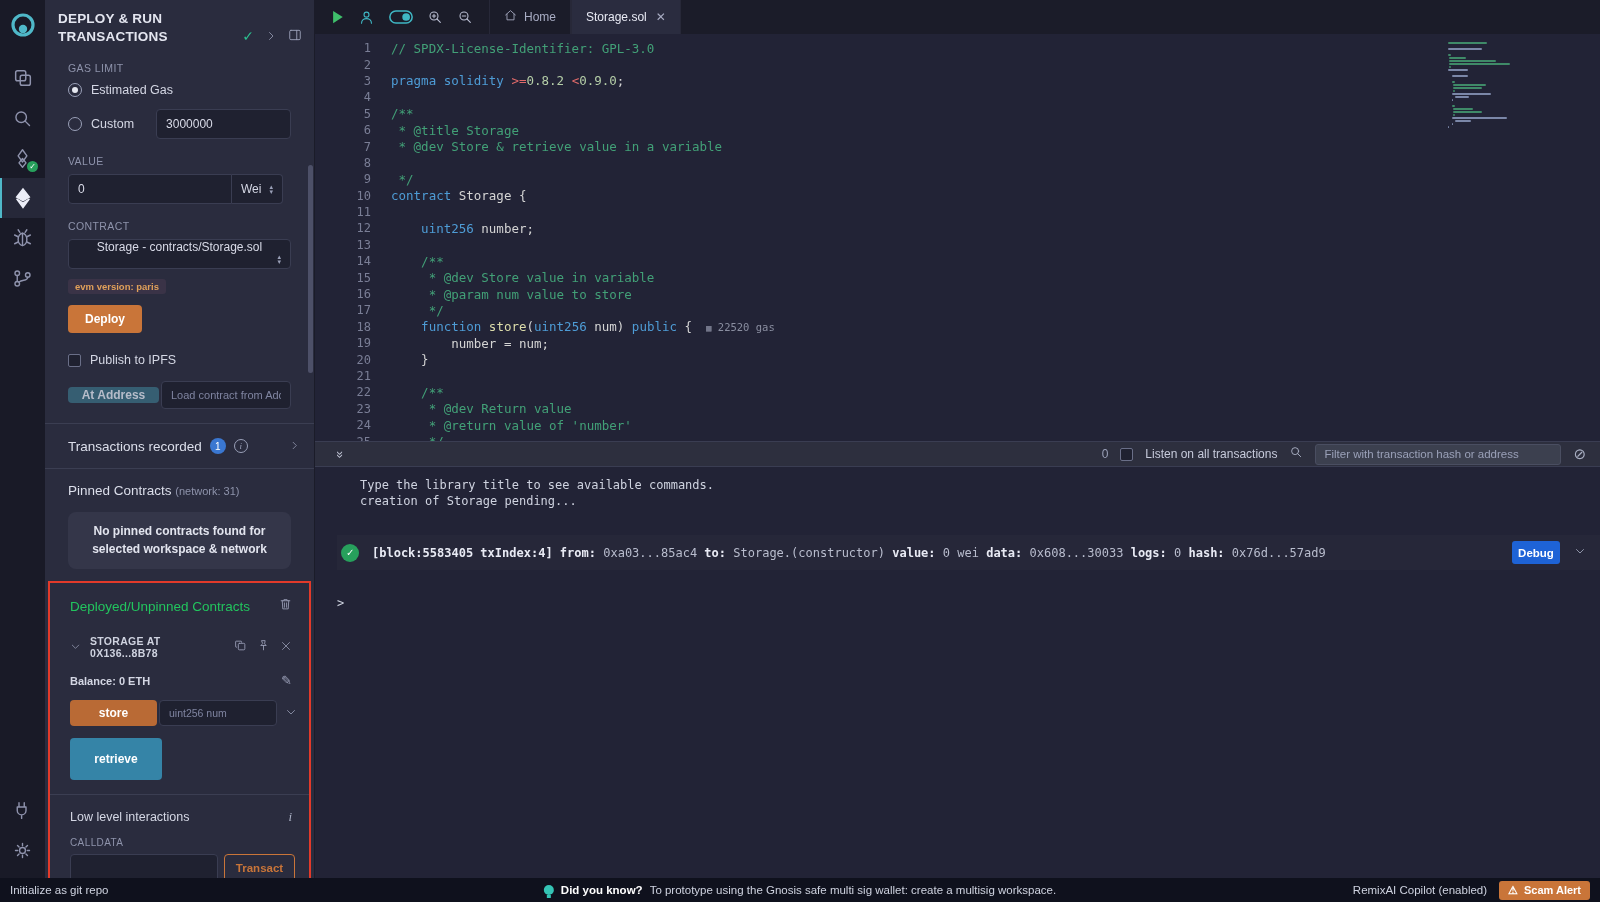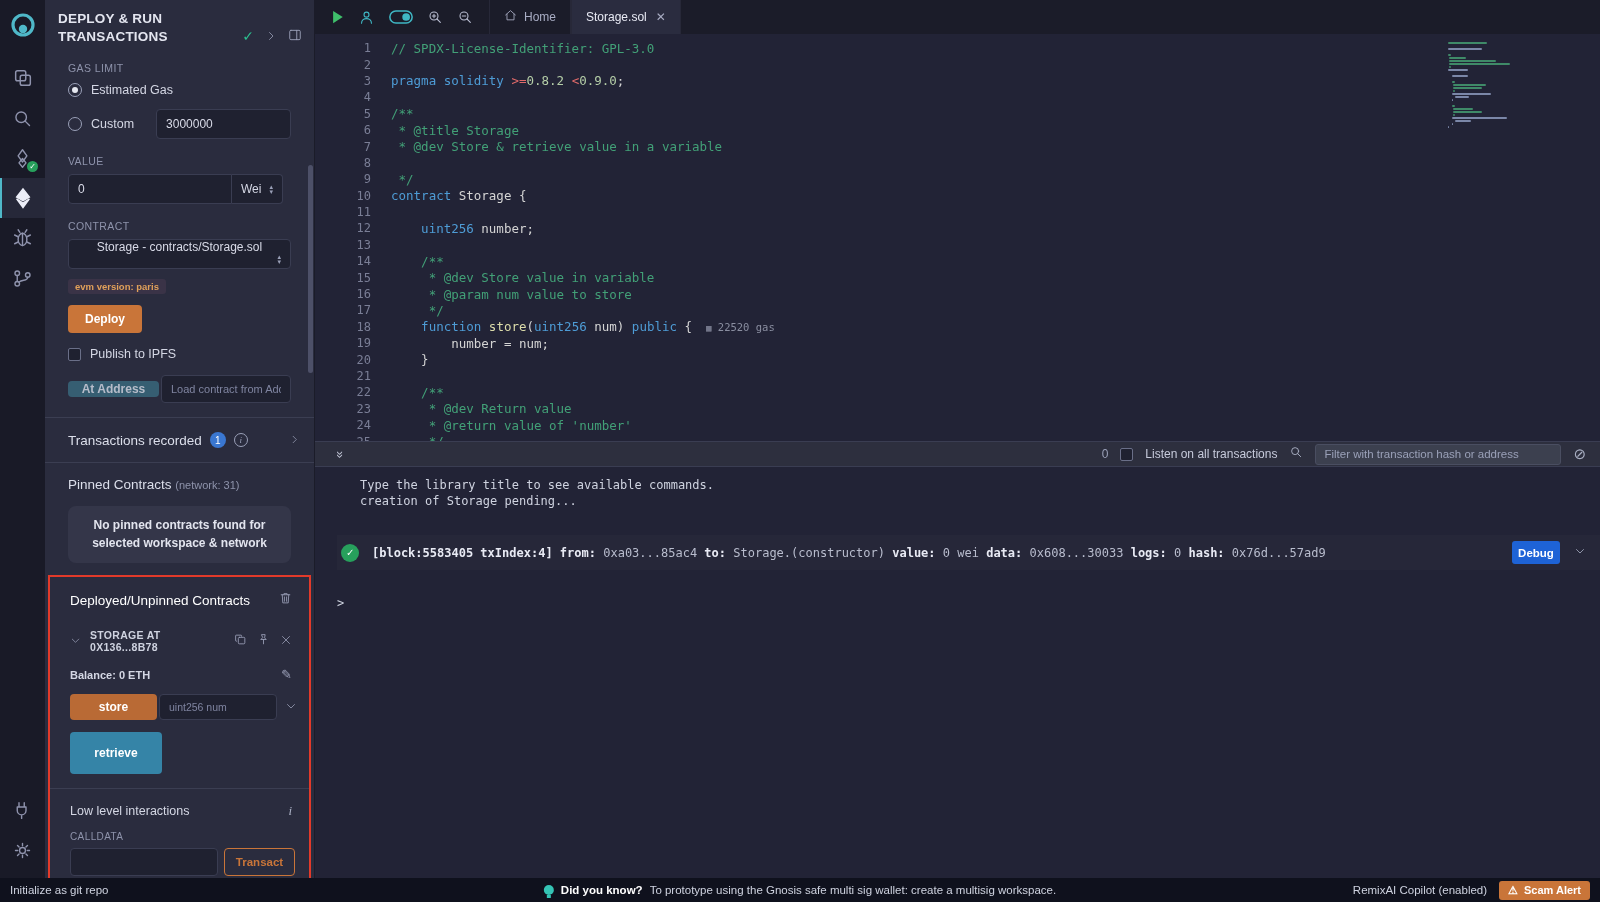--- a/index.html
+++ b/index.html
@@ -59,21 +59,21 @@
   .circle-i { width:14px; height:14px; border-radius:50%; border:1px solid #9aa0b8; color:#9aa0b8;
               font-size:9px; font-style:italic; font-family:"Liberation Serif", serif;
               display:inline-flex; align-items:center; justify-content:center; margin-left:8px; }
   .txrec-chev { margin-left:auto; color:#9ba0b8; }
   .pinned-title { padding:14px 23px 0; font-size:13.5px; color:#dcdfeb; }
   .pinned-net { font-size:11px; color:#8e93ab; }
   .empty-box { margin:14px 23px 0; background:#343649; border-radius:8px; padding:11px 18px;
                font-size:12px; font-weight:600; color:#e2e4ee; text-align:center; line-height:1.45; }
   .red-section { margin:12px 3px 0; border:2px solid #e23a2a; padding:6px 0 14px; }
   .dep-head { display:flex; align-items:center; padding:8px 17px 8px 20px; }
-  .dep-title { font-size:13.5px; color:#ffffff; }
+  .dep-title { font-size:13.5px; color:#22c55e; }
   .dep-trash { margin-left:auto; color:#9ba0b8; cursor:pointer; }
   .inst-row { display:flex; align-items:center; padding:12px 17px 0 20px; gap:9px; color:#9ba0b8; }
   .inst-name { font-size:10.5px; letter-spacing:.3px; color:#cfd3e0; font-weight:600; }
   .inst-icons { margin-left:auto; display:flex; gap:10px; align-items:center; }
   .balance-row { display:flex; align-items:center; padding:14px 17px 0 20px; }
   .balance-label { font-size:11px; font-weight:700; color:#d4d7e4; }
   .balance-edit { margin-left:auto; color:#9ba0b8; font-size:13px; cursor:pointer; }
   .fn-row { display:flex; align-items:center; padding:12px 12px 0 20px; gap:2px; }
   .btn-store { background:#b96a35; color:#fff; width:88px; height:26px; font-size:12px; }
   .fn-input { width:118px; height:26px; font-size:10.5px; }
@@ -260,21 +260,21 @@
             <span>▴</span>
             <span>▾</span>
           </span>
       </div>
     </div>
     <span class="evm-badge">evm version: paris</span>
 
     <div class="row" style="margin-top:11px">
       <button class="btn btn-deploy">Deploy</button>
     </div>
-    <div class="row" style="margin-top:14px">
+    <div class="row" style="margin-top:20px">
       <input type="checkbox" class="cbx" style="">
       <span class="cbx-label">Publish to IPFS</span>
     </div>
     <div class="row" style="margin-top:14px;gap:2px">
       <button class="btn btn-ataddress">At Address</button>
       <input class="inp" style="width: 130px; height: 28px; font-size: 11px;" placeholder="Load contract from Address">
     </div>
 
     <div class="divider"></div>
     <div class="txrec-row">

